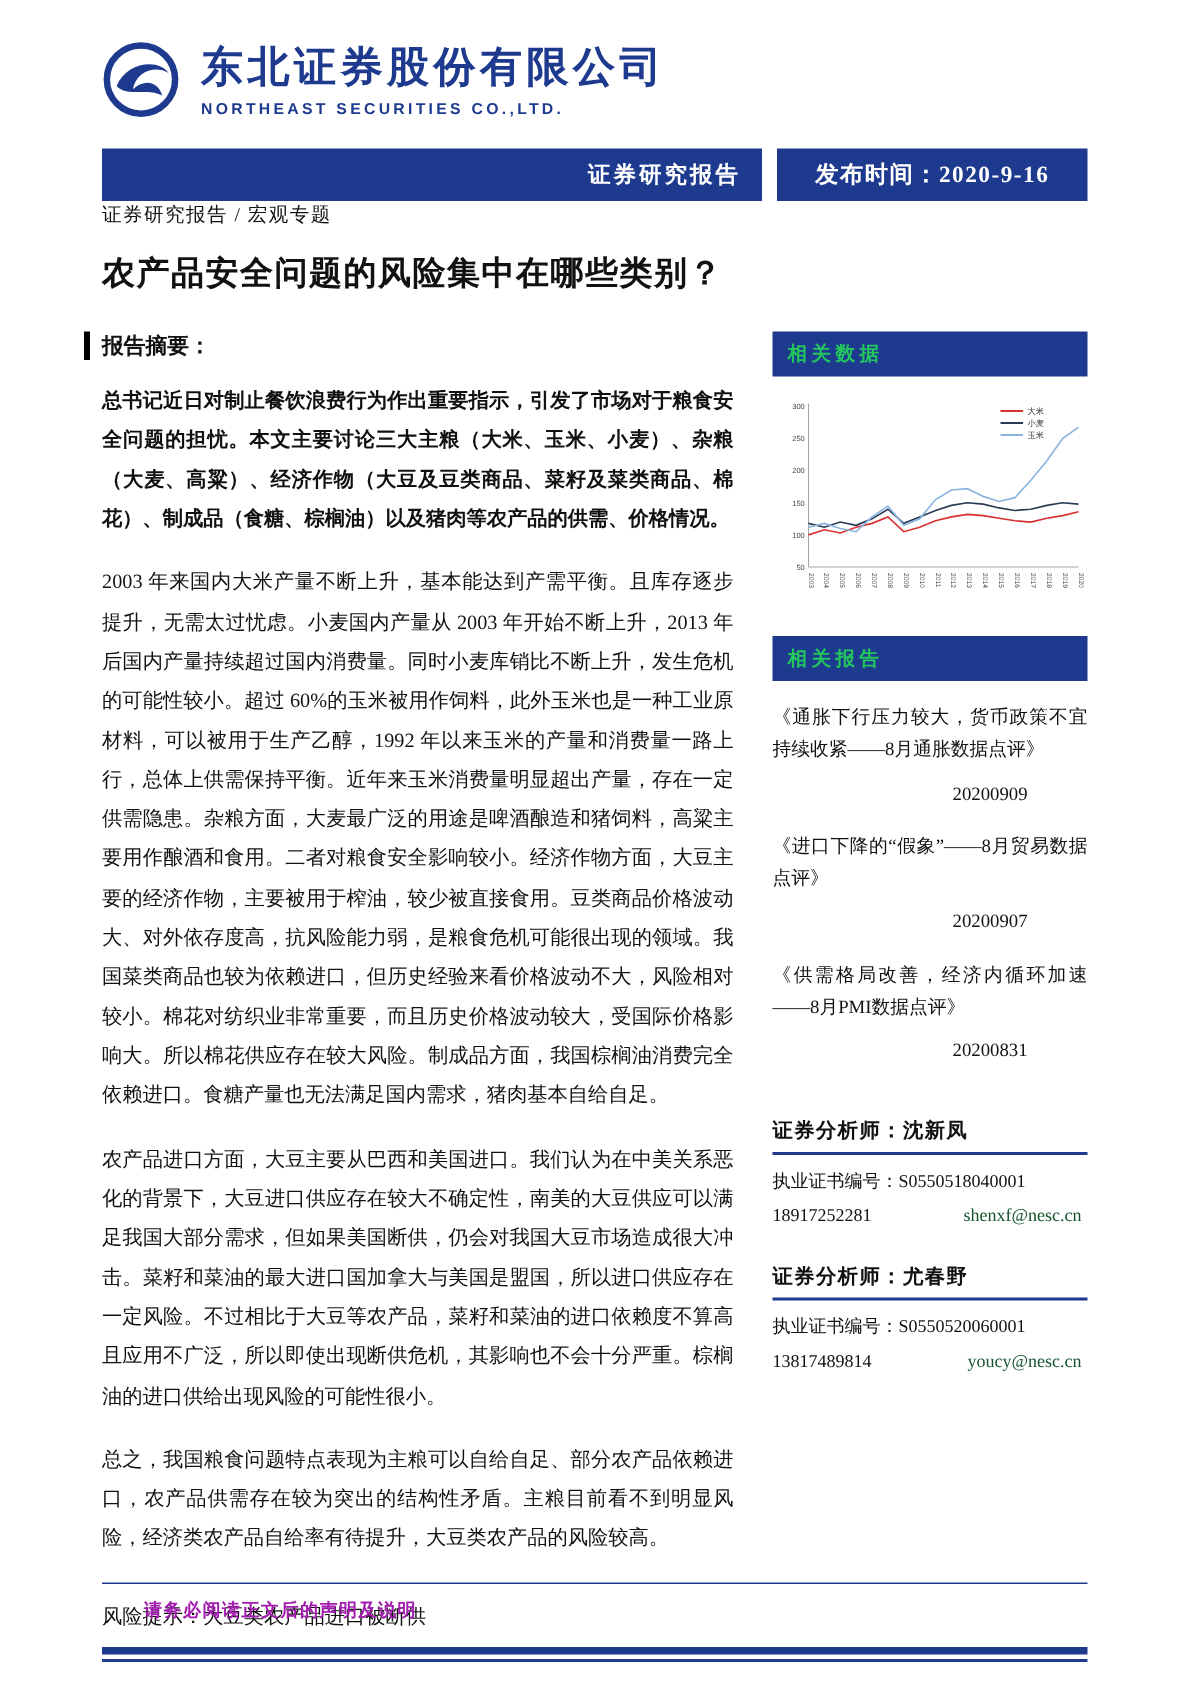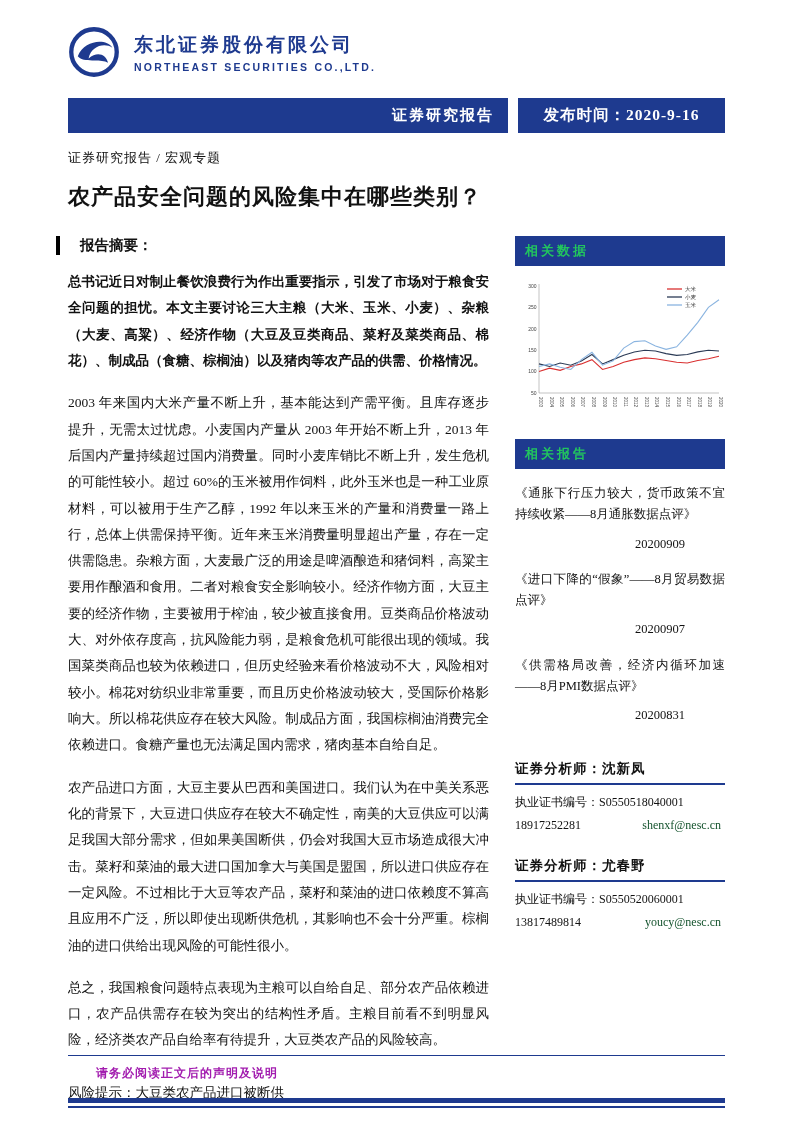--- a/index.html
+++ b/index.html
@@ -6,34 +6,34 @@
   html,body{background:#ffffff;}
   .page{
     width:793px;height:1122px;margin:0 auto;position:relative;overflow:hidden;
     background:#ffffff;color:#111;
     padding:0 68px;
     font-family:"Liberation Serif","DejaVu Serif",serif;
   }
   
   .brand{display:flex;align-items:center;gap:14px;padding-top:26px;}
   .logo svg{width:52px;height:52px;display:block;}
-  .company-cn{color:var(--accent,#1e3a8f);font-size:19px;font-weight:bold;letter-spacing:3px;}
+  .company-cn{color:var(--accent,#1e3a8f);font-size:28px;font-weight:bold;letter-spacing:3px;}
   .company-en{color:var(--accent,#1e3a8f);font-size:10.5px;font-weight:bold;letter-spacing:2.2px;margin-top:3px;font-family:"Liberation Sans",sans-serif;}
   
   .banners{display:flex;gap:10px;margin-top:20px;}
   .banner{background:var(--accent,#1e3a8f);color:#fff;height:35px;display:flex;align-items:center;font-weight:bold;}
   .banner-left{flex:1;justify-content:flex-end;padding-right:14px;font-size:15px;letter-spacing:2px;}
   .banner-right{width:207px;justify-content:center;font-size:15.5px;letter-spacing:1px;}
-  .breadcrumb{margin-top:16px;font-size:13px;letter-spacing:1px;}
+  .breadcrumb{font-size:13px;letter-spacing:1px;}
   .title{margin-top:15px;font-size:22px;font-weight:bold;letter-spacing:1px;}
   
   .main{display:flex;gap:26px;margin-top:24px;}
   .left-col{flex:1;min-width:0;}
   .right-col{width:210px;flex:none;}
-  .summary-heading{font-weight:bold;font-size:14.5px;border-left:4px solid #000;padding-left:20px;margin-left:-12px;margin-bottom:14px;}
+  .summary-heading{font-weight:bold;font-size:14.5px;border-left:4px solid #000;padding-left:8px;margin-left:-12px;margin-bottom:14px;}
   .para{font-size:13.5px;line-height:1.95;text-align:justify;margin-bottom:16px;}
   .para.lead{font-weight:bold;}
   .risk{font-size:13.5px;margin-top:30px;}
   .risk-label{font-weight:normal;}
   
   .side-header{background:var(--accent,#1e3a8f);color:#22c55e;font-size:13px;font-weight:bold;padding:6px 10px;letter-spacing:3px;}
   .chart-box{padding:10px 0 8px;}
   #mini-chart{width:100%;height:auto;display:block;}
   .reports{margin-bottom:34px;}
   .report-item{margin-top:14px;font-size:12.5px;line-height:1.7;}

